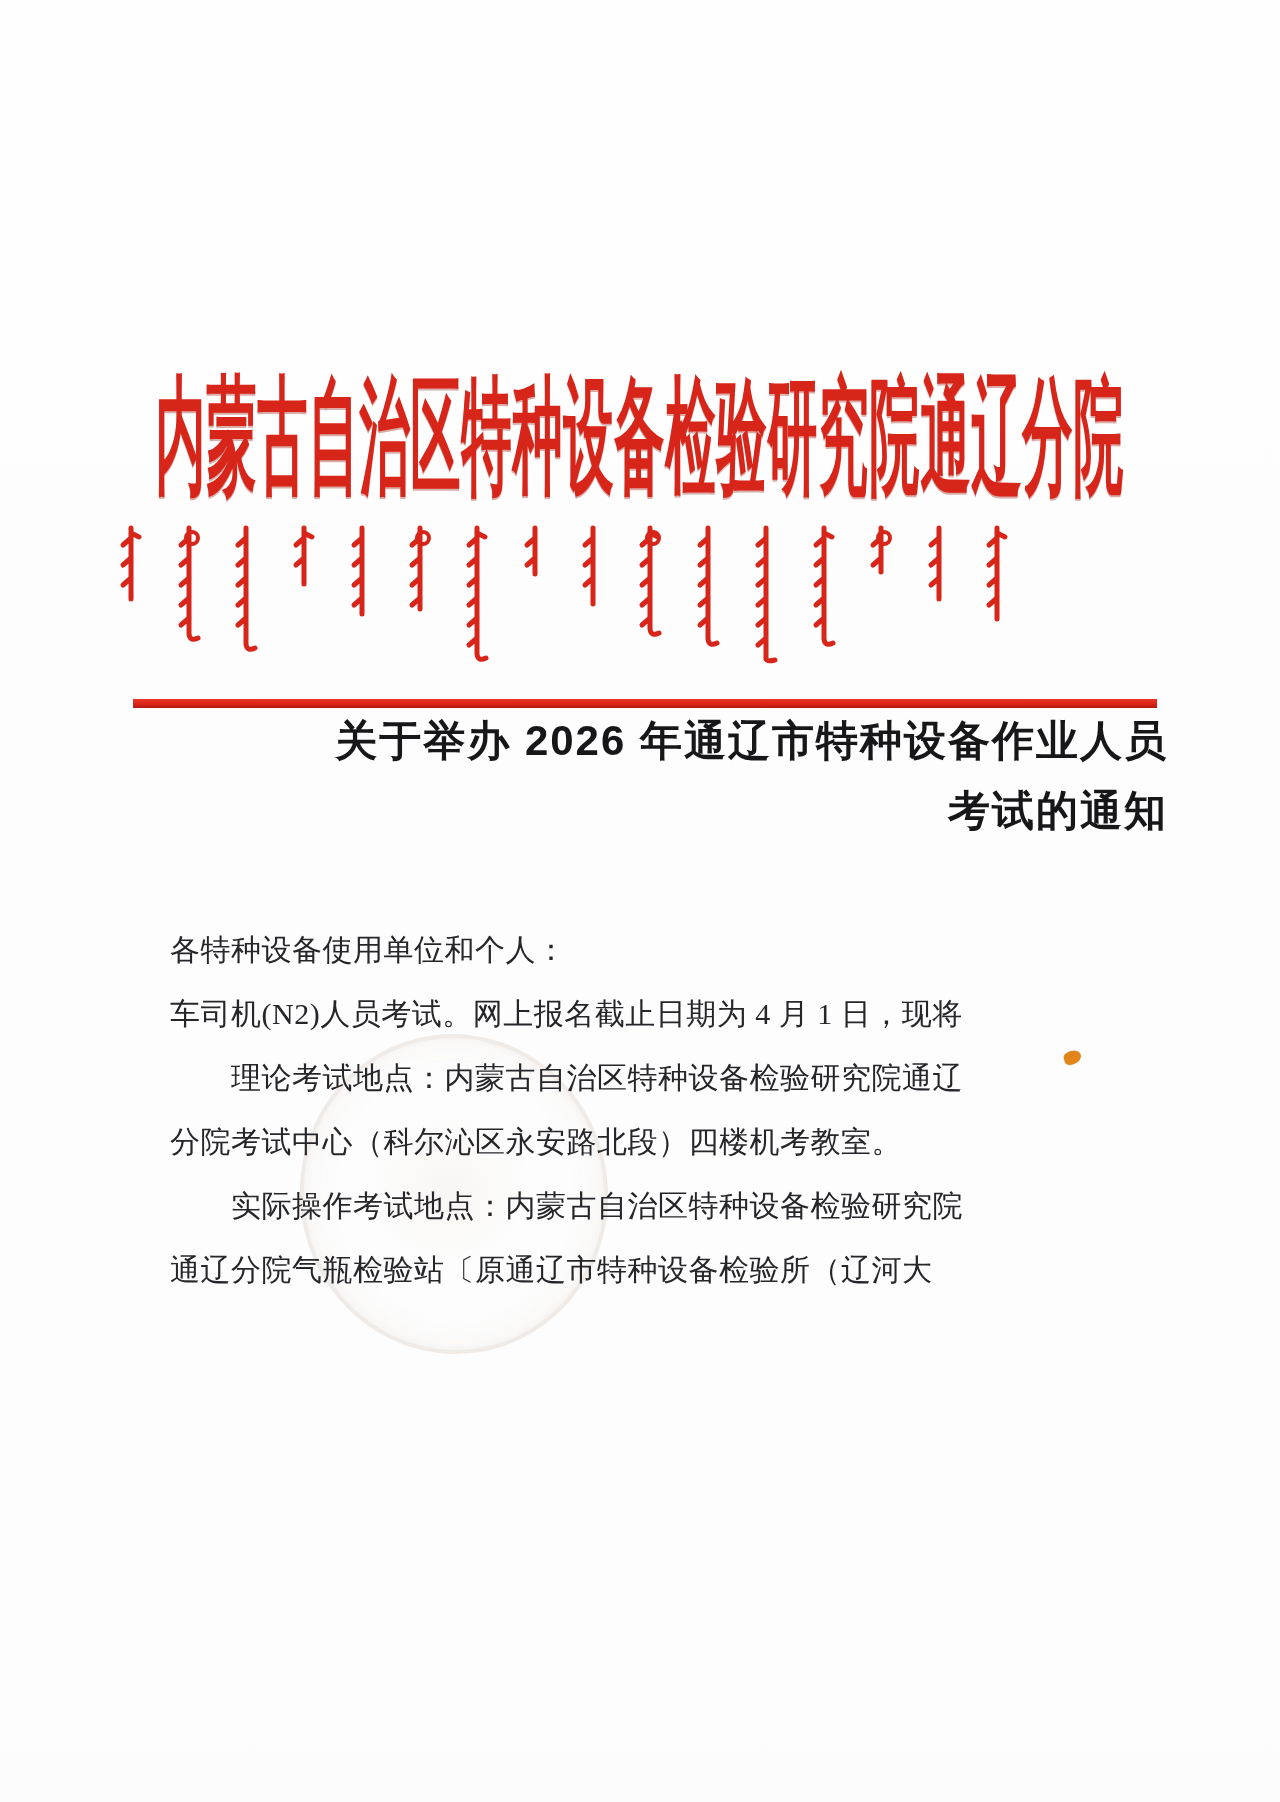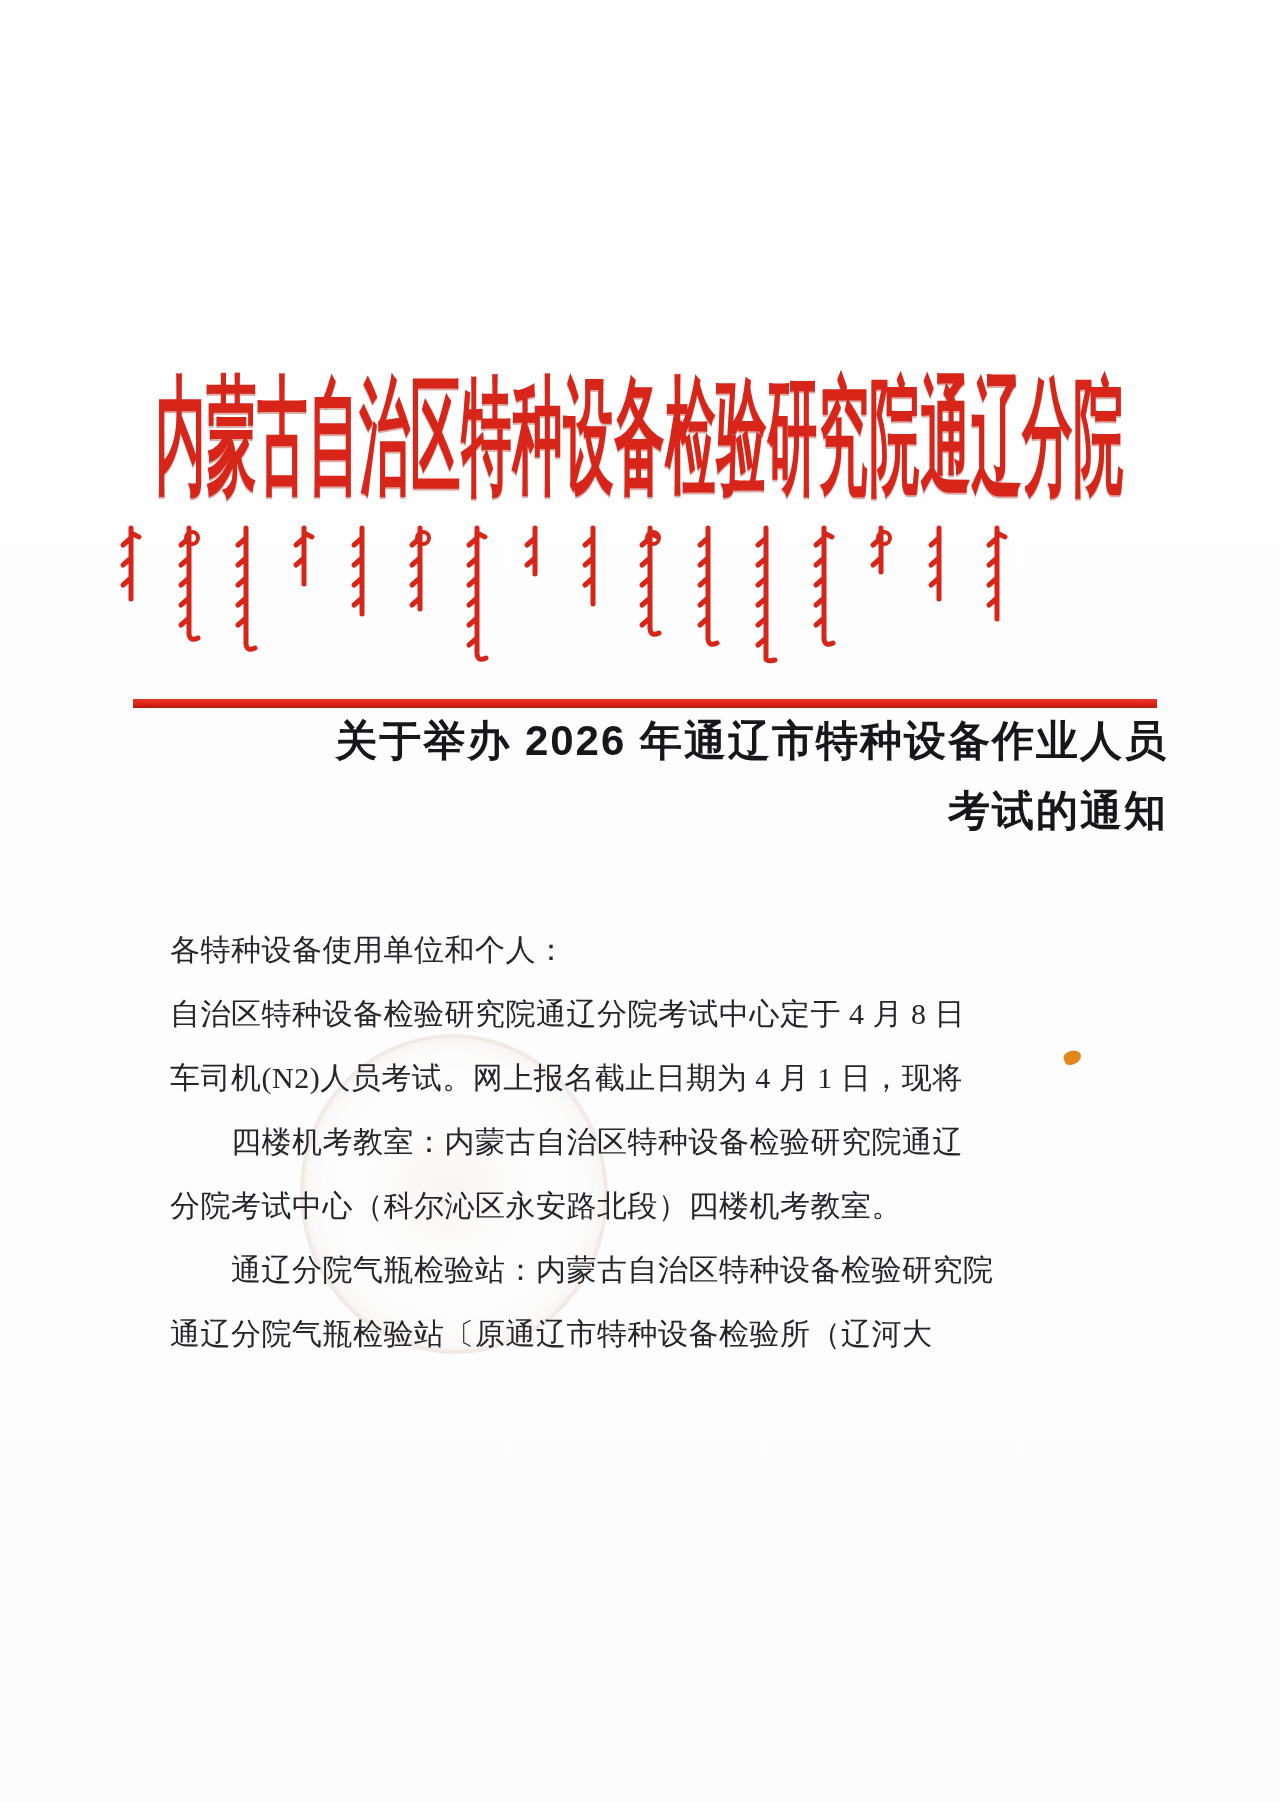--- a/index.html
+++ b/index.html
@@ -140,23 +140,22 @@
 
   <div class="title">
     <div>关于举办 2026 年通辽市特种设备作业人员</div>
     <div>考试的通知</div>
   </div>
 
   <div class="stamp"></div>
 
   <div class="body-text">
     <div class="line">各特种设备使用单位和个人：</div>
-    <div class="line">自治区特种设备检验研究院通辽分院考试中心定于 4 月 8 日</div>
     <div class="line">车司机(N2)人员考试。网上报名截止日期为 4 月 1 日，现将</div>
-    <div class="line indent">四楼机考教室：内蒙古自治区特种设备检验研究院通辽</div>
+    <div class="line indent">理论考试地点：内蒙古自治区特种设备检验研究院通辽</div>
     <div class="line">分院考试中心（科尔沁区永安路北段）四楼机考教室。</div>
-    <div class="line indent">通辽分院气瓶检验站：内蒙古自治区特种设备检验研究院</div>
+    <div class="line indent">实际操作考试地点：内蒙古自治区特种设备检验研究院</div>
     <div class="line">通辽分院气瓶检验站〔原通辽市特种设备检验所（辽河大</div>
   </div>
 
   <div class="orange-mark"></div>
 
 </div>
 
 </body></html>

